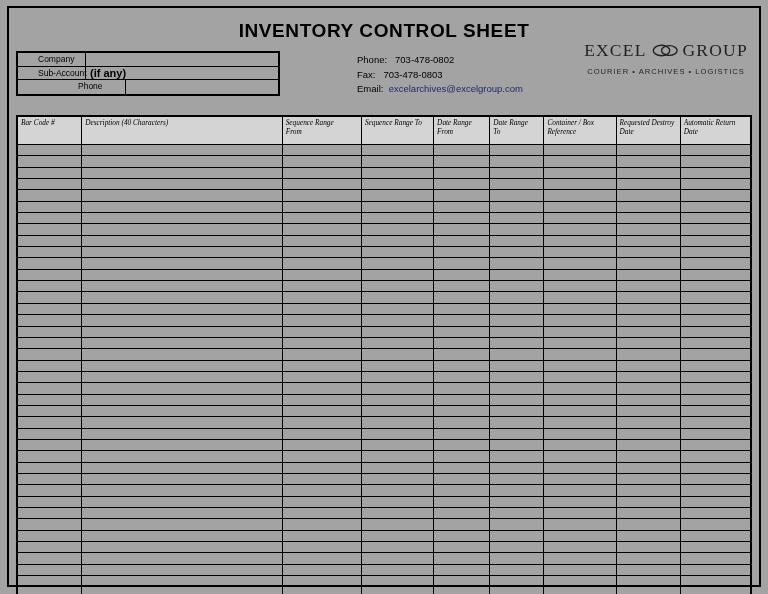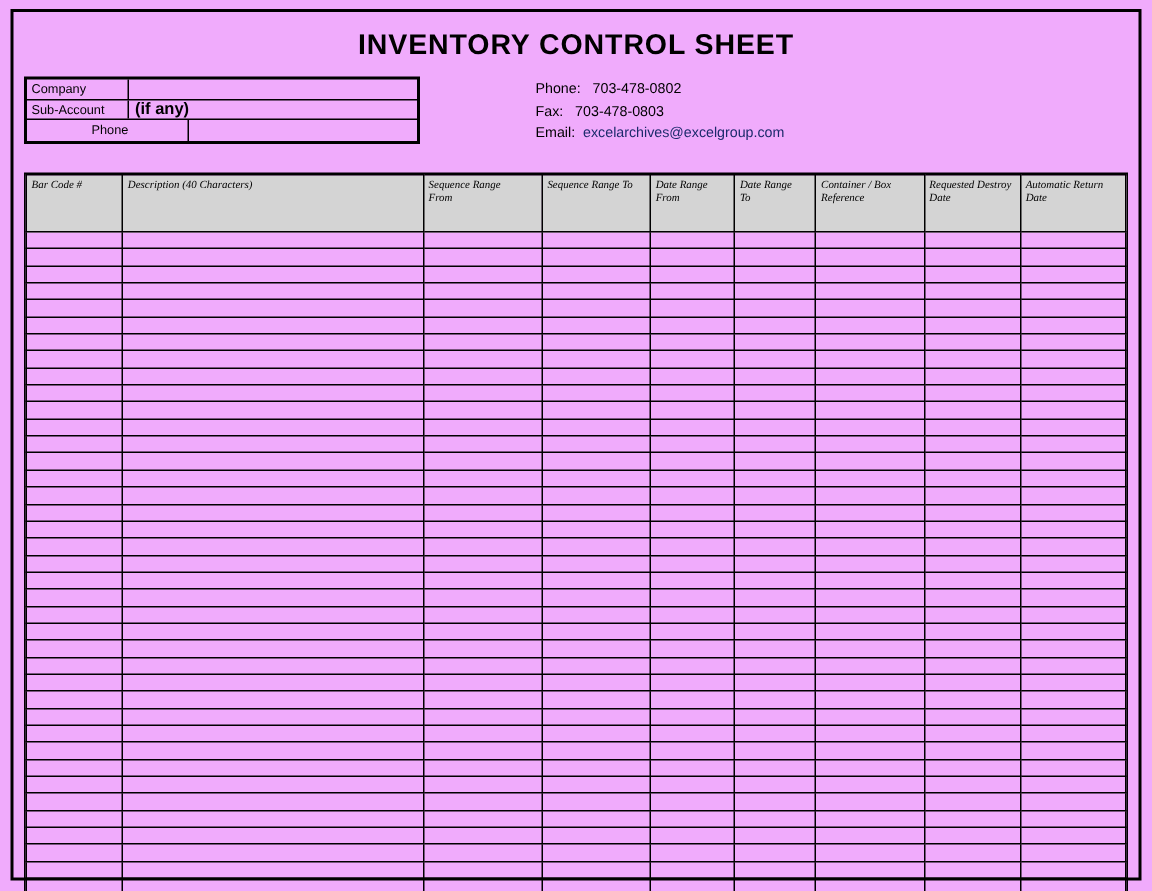--- a/index.html
+++ b/index.html
@@ -12,21 +12,21 @@
     height: 594px;
     font-family: "Liberation Sans", sans-serif;
     color: #000;
     overflow: hidden;
   }
   .page {
     position: relative;
     width: 768px;
     height: 594px;
     box-sizing: border-box;
-    background: #f0abfc;
+    background: #a3a3a3;
   }
   .sheet-border {
     position: absolute;
     left: 7px;
     top: 6px;
     width: 754px;
     height: 581px;
     border: 2px solid #000;
     box-sizing: border-box;
   }
@@ -57,21 +57,21 @@
     border-bottom: 1px solid #000;
     box-sizing: border-box;
   }
   .form-row:last-child { border-bottom: none; margin-left: 40px; }
   .form-label {
     width: 68px;
     border-right: 1px solid #000;
     box-sizing: border-box;
     font-size: 8.5px;
     line-height: 12.5px;
-    padding-left: 3px;
+    padding-left: 20px;
     white-space: nowrap;
   }
   .form-value {
     flex: 1;
     box-sizing: border-box;
     font-size: 11px;
     line-height: 12.5px;
     padding-left: 4px;
     white-space: nowrap;
     font-weight: bold;
@@ -134,21 +134,21 @@
     width: 100%;
     table-layout: fixed;
   }
   table.grid th, table.grid td {
     border: 1px solid #000;
     padding: 0;
     box-sizing: border-box;
   }
   table.grid thead th {
     background: #d4d4d4;
-    height: 38px;
+    height: 28px;
     vertical-align: top;
     font-style: italic;
     font-weight: normal;
     font-size: 7.3px;
     line-height: 8.6px;
     text-align: left;
     padding: 2px 2px 0 3px;
     font-family: "Liberation Serif", serif;
   }
   table.grid tbody td {
@@ -195,20 +195,33 @@
     <div>
       <span class="lbl">Fax:</span>
       &nbsp;&nbsp;<span>703-478-0803</span>
     </div>
     <div>
       <span class="lbl">Email:</span>
       &nbsp;<span class="mail">excelarchives@excelgroup.com</span>
     </div>
   </div>
 
+  <div class="logo">
+    <div class="logo-top">
+      <span>EXCEL</span>
+      <span class="logo-mark">
+        <svg viewBox="0 0 30 19" width="26" height="17" aria-hidden="true">
+          <ellipse cx="11" cy="9.5" rx="9.5" ry="6" fill="none" stroke="#231f20" stroke-width="1.6"></ellipse>
+          <ellipse cx="20" cy="9.5" rx="9" ry="5.6" fill="none" stroke="#231f20" stroke-width="1.6"></ellipse>
+        </svg>
+      </span>
+      <span>GROUP</span>
+    </div>
+    <div class="logo-sub">COURIER  •  ARCHIVES  •  LOGISTICS</div>
+  </div>
 
   <div class="table-wrap">
     <table class="grid">
       <colgroup>
         <col class="c-bar">
           <col class="c-desc">
           <col class="c-seqf">
           <col class="c-seqt">
         <col class="c-datef">
           <col class="c-datet">

